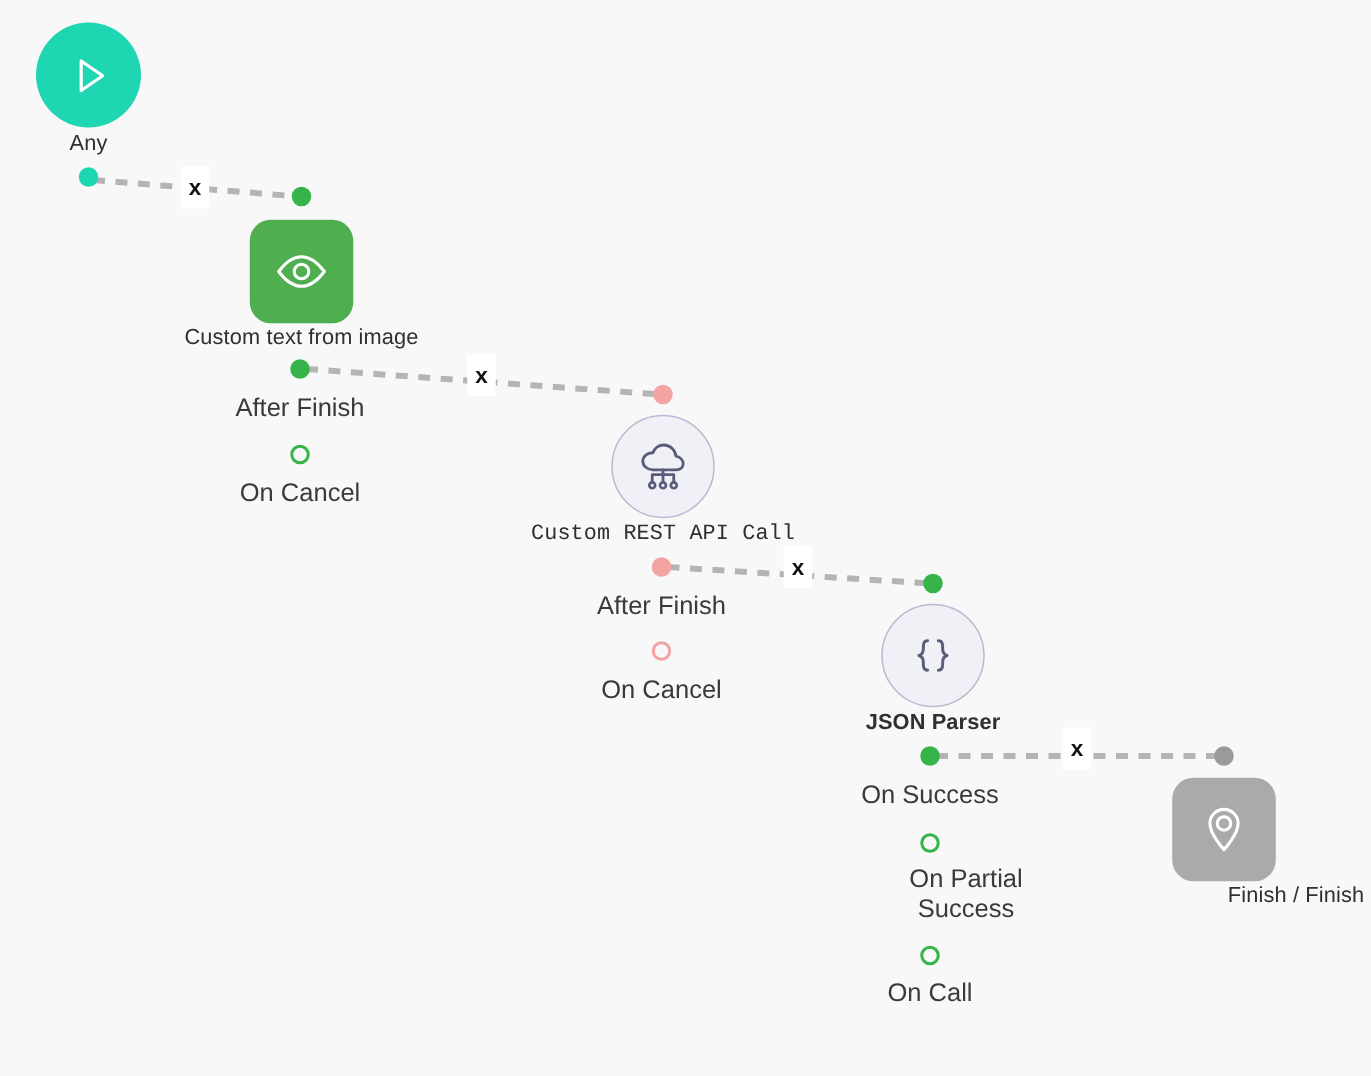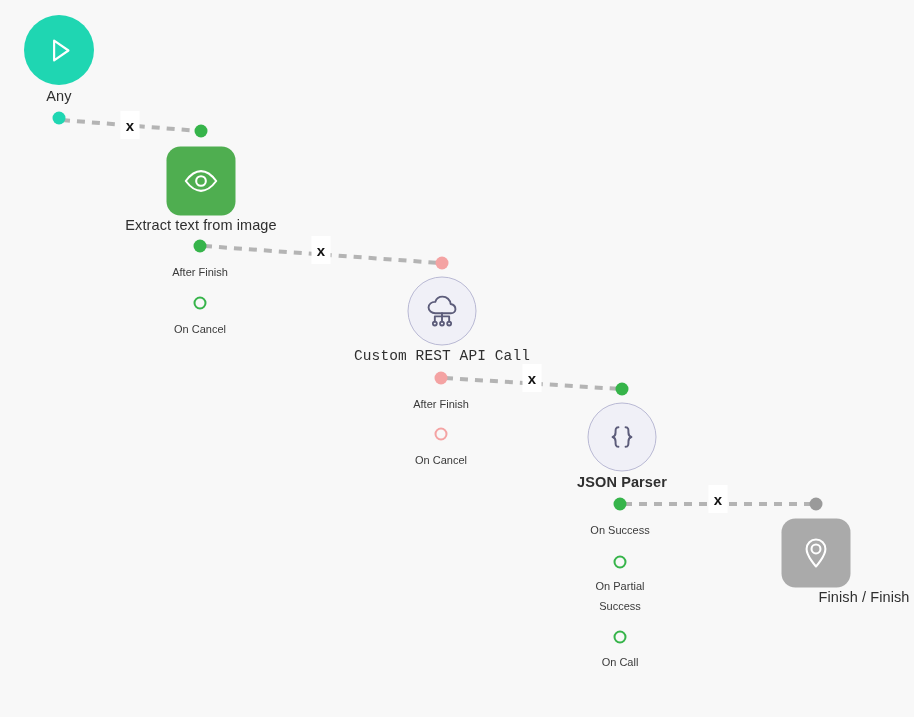--- a/index.html
+++ b/index.html
@@ -63,21 +63,21 @@
     transform: translate(-50%, -50%);
     box-sizing: border-box;
     border-radius: 50%;
   }
   .port-filled { width: 13px; height: 13px; }
   .port-hollow { width: 13px; height: 13px; background: transparent; border-width: 2.4px; border-style: solid; }
 
   .port-label {
     position: absolute;
     transform: translateX(-50%);
-    font-size: 11px;
+    font-size: 17px;
     color: #3a3a3a;
     line-height: 20px;
     text-align: center;
     white-space: pre-line;
   }
 
   
   .link-x {
     position: absolute;
     transform: translate(-50%, -50%);
@@ -120,21 +120,21 @@
       </div>
       <div class="node">
         <div class="node-shape shape-rounded" style="left: 201px; top: 181px; width: 69px; height: 69px; background: rgb(79, 174, 80);">
           <span style="display: flex;">
             <svg width="43" height="43" viewBox="0 0 48 48">
               <path d="M7 24 C13 16 19 13 24 13 C29 13 35 16 41 24 C35 32 29 35 24 35 C19 35 13 32 7 24 Z" fill="none" stroke="#ffffff" stroke-width="2.3" stroke-linejoin="round"></path>
               <circle cx="24" cy="24" r="5.4" fill="none" stroke="#ffffff" stroke-width="2.3"></circle>
             </svg>
           </span>
         </div>
-        <div class="node-label" style="left: 201px; top: 217px;">Extract text from image</div>
+        <div class="node-label" style="left: 201px; top: 217px;">Custom text from image</div>
       </div>
       <div class="node">
         <div class="node-shape shape-circle" style="left: 442px; top: 311px; width: 69px; height: 69px; background: rgb(240, 240, 247); border: 1.5px solid rgb(185, 185, 212);">
           <span style="display: flex;">
             <svg width="43" height="43" viewBox="0 0 48 48">
               <path d="M16.5 26.5 C12.4 26.5 9 23.6 9 20 C9 16.4 12.4 13.6 16.5 13.8 C17.6 10.3 20.9 8 24.6 8 C29.3 8 33.2 11.6 33.6 16.2 C36.9 16.8 39 19.3 39 22 C39 24.6 36.8 26.5 34 26.5 Z" fill="none" stroke="#5c5c7a" stroke-width="2.1" stroke-linejoin="round"></path>
               <path d="M24 26.5 L24 36" fill="none" stroke="#5c5c7a" stroke-width="2.1" stroke-linecap="round"></path>
               <path d="M24 30 L16 30 L16 36" fill="none" stroke="#5c5c7a" stroke-width="2.1" stroke-linecap="round" stroke-linejoin="round"></path>
               <path d="M24 30 L32 30 L32 36" fill="none" stroke="#5c5c7a" stroke-width="2.1" stroke-linecap="round" stroke-linejoin="round"></path>
               <circle cx="16" cy="38" r="2.2" fill="none" stroke="#5c5c7a" stroke-width="2"></circle>
@@ -175,21 +175,21 @@
       <div class="port-label" style="left: 200px; top: 319px;">On Cancel</div>
       <div class="port port-filled" style="left: 442px; top: 263px; background: rgb(244, 163, 163);"></div>
       <div class="port port-filled" style="left: 441px; top: 378px; background: rgb(244, 163, 163);"></div>
       <div class="port-label" style="left: 441px; top: 394px;">After Finish</div>
       <div class="port port-hollow" style="left: 441px; top: 434px; border-color: rgb(244, 163, 163);"></div>
       <div class="port-label" style="left: 441px; top: 450px;">On Cancel</div>
       <div class="port port-filled" style="left: 622px; top: 389px; background: rgb(54, 180, 74);"></div>
       <div class="port port-filled" style="left: 620px; top: 504px; background: rgb(54, 180, 74);"></div>
       <div class="port-label" style="left: 620px; top: 520px;">On Success</div>
       <div class="port port-hollow" style="left: 620px; top: 562px; border-color: rgb(54, 180, 74);"></div>
-      <div class="port-label" style="left: 620px; top: 576px;">On Partial
+      <div class="port-label" style="left: 644px; top: 576px;">On Partial
 Success</div>
       <div class="port port-hollow" style="left: 620px; top: 637px; border-color: rgb(54, 180, 74);"></div>
       <div class="port-label" style="left: 620px; top: 652px;">On Call</div>
       <div class="port port-filled" style="left: 816px; top: 504px; background: rgb(154, 154, 154);"></div>
       <div class="link-x" style="left: 130px; top: 125px;">x</div>
       <div class="link-x" style="left: 321px; top: 250px;">x</div>
       <div class="link-x" style="left: 532px; top: 378px;">x</div>
       <div class="link-x" style="left: 718px; top: 499px;">x</div>
     </div>
 

